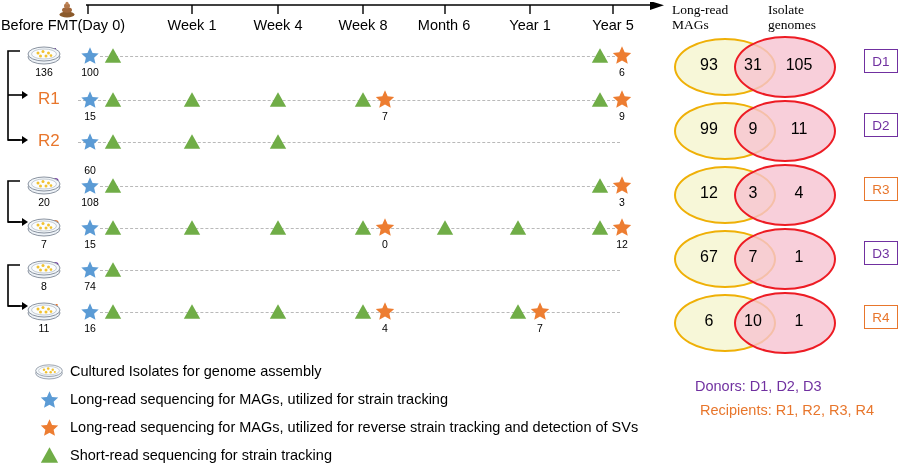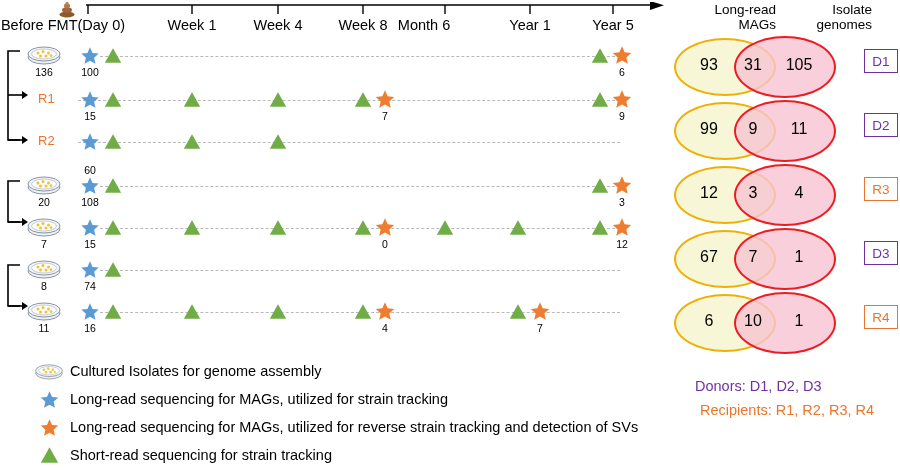--- a/index.html
+++ b/index.html
@@ -9,40 +9,40 @@
   .fig{position:absolute;left:0;top:0;width:900px;height:473px;}
 
   
   #timeline-axis{position:absolute;left:0;top:0;width:680px;height:40px;}
   .axis-label{position:absolute;top:17px;font-size:14.5px;color:#000;
               white-space:nowrap;text-align:center;transform:translateX(-50%);}
   #stool-icon{position:absolute;left:58px;top:0px;width:18px;height:18px;}
 
   
   .row{position:absolute;left:0;width:680px;height:44px;}
-  .row-label{position:absolute;left:38px;top:2px;font-size:13px;line-height:17px;
+  .row-label{position:absolute;left:38px;top:2px;font-size:17px;line-height:17px;
              white-space:nowrap;}
   .row-label.donor{color:#7030A0;}
   .row-label.recip{color:#E8762C;}
   .dash-line{position:absolute;height:0;border-top:1px dashed #b9b9b9;top:12px;}
 
   .dish{position:absolute;width:36px;height:19px;}
   .count{position:absolute;font-size:10.5px;color:#000;white-space:nowrap;
          transform:translateX(-50%);text-align:center;}
 
   .mk{position:absolute;transform:translateX(-50%);}
   .mk svg{display:block;}
 
   
   .bracket{position:absolute;}
 
   
   #venn-panel{position:absolute;left:672px;top:0;width:228px;height:350px;}
-  .venn-head{position:absolute;font-size:13.5px;line-height:15px;text-align:right;
-             color:#000;}
+  .venn-head{position:absolute;font-size:13.5px;line-height:15px;text-align:left;
+             color:#000;font-family:Liberation Serif, serif;}
   .venn-row{position:absolute;left:0;width:228px;height:62px;}
   .ell{position:absolute;border-radius:50%;}
   .ell.left{left:2px;top:4px;width:98px;height:54px;background:#F7F7D8;
             border:2.4px solid #EFB007;}
   .ell.right{left:62px;top:2px;width:98px;height:58px;background:rgba(246,195,209,.80);
              border:2.4px solid #ED1C24;}
   .venn-num{position:absolute;font-size:16px;color:#000;text-align:center;
             transform:translate(-50%,-50%);}
   .venn-tag{position:absolute;right:2px;top:15px;width:34px;height:24px;
             display:flex;align-items:center;justify-content:center;
@@ -84,21 +84,21 @@
         <line x1="361" y1="3" x2="361" y2="12"></line>
         <line x1="446" y1="3" x2="446" y2="12"></line>
         <line x1="529" y1="3" x2="529" y2="12"></line>
       </g>
     </svg>
     <div id="axis-tick-labels">
         <div class="axis-label" style="left: 63px;">Before FMT(Day 0)</div>
         <div class="axis-label" style="left: 192px;">Week 1</div>
         <div class="axis-label" style="left: 278px;">Week 4</div>
         <div class="axis-label" style="left: 363px;">Week 8</div>
-        <div class="axis-label" style="left: 424px; text-align: center;">Month 6</div>
+        <div class="axis-label" style="left: 444px; text-align: center;">Month 6</div>
         <div class="axis-label" style="left: 530px;">Year 1</div>
         <div class="axis-label" style="left: 613px;">Year 5</div>
       </div>
   </div>
 
   <div id="brackets">
       <div class="bracket" style="left: 2px; top: 50px;"><svg width="30" height="96" viewBox="0 0 30 96">
           <path d="M 18 1 L 6 1 L 6 90 L 18 90" fill="none" stroke="#000" stroke-width="1.6"></path>
           <line x1="6" y1="45" x2="20" y2="45" stroke="#000" stroke-width="1.6"></line>
           <polygon points="20,41 26,45 20,49" fill="#000"></polygon>

